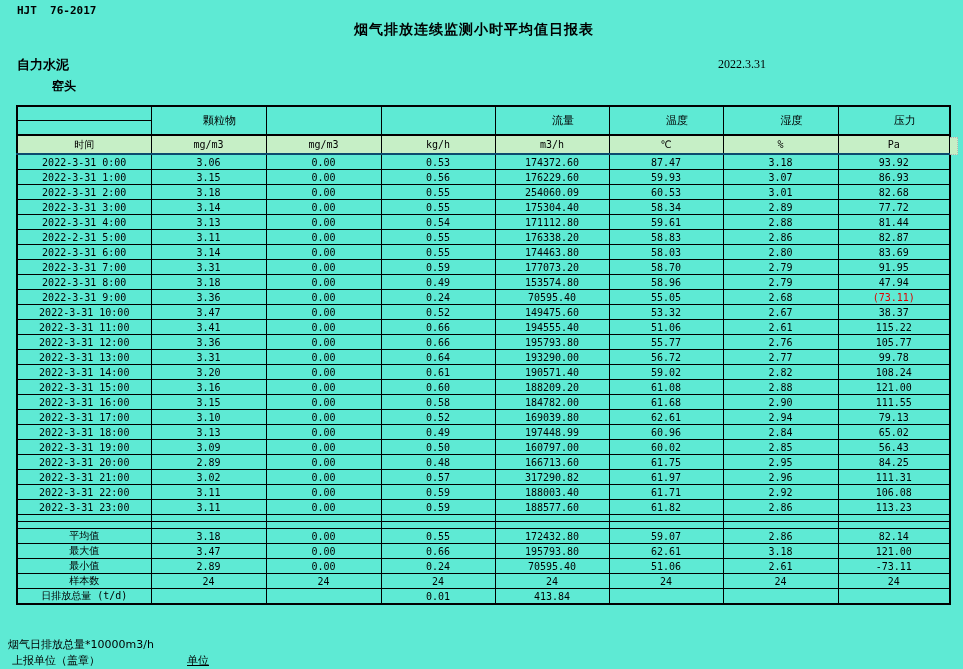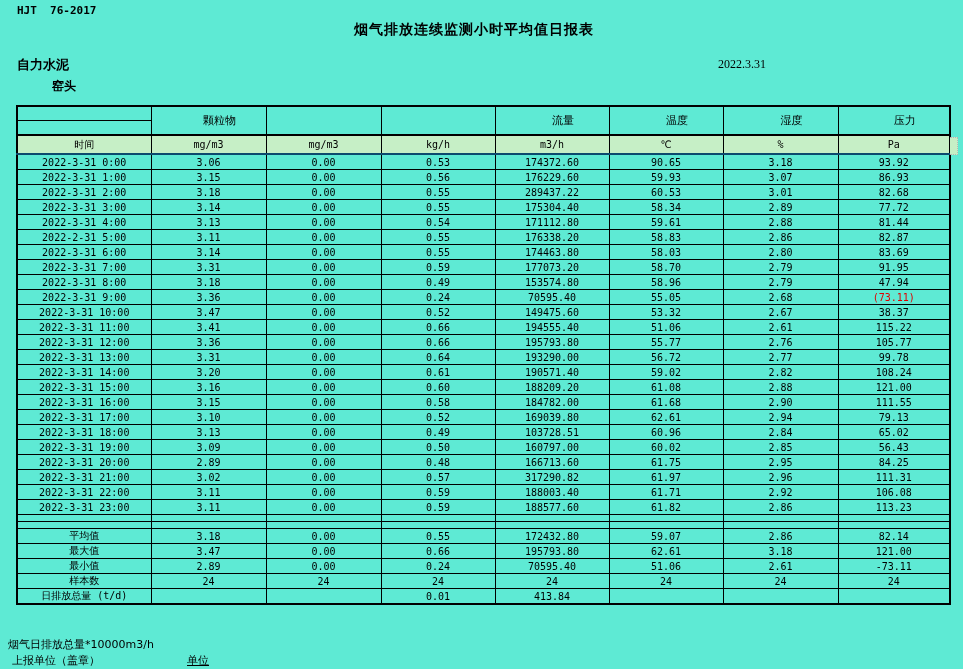--- a/index.html
+++ b/index.html
@@ -76,40 +76,40 @@
           <td>℃</td>
           <td>%</td>
           <td>Pa</td>
         </tr>
         <tr class="data-row">
           <td>2022-3-31 0:00</td>
           <td>3.06</td>
           <td>0.00</td>
           <td>0.53</td>
           <td>174372.60</td>
-          <td>90.65</td>
+          <td>87.47</td>
           <td>3.18</td>
           <td>93.92</td>
         </tr>
         <tr class="data-row">
           <td>2022-3-31 1:00</td>
           <td>3.15</td>
           <td>0.00</td>
           <td>0.56</td>
           <td>176229.60</td>
           <td>59.93</td>
           <td>3.07</td>
           <td>86.93</td>
         </tr>
         <tr class="data-row">
           <td>2022-3-31 2:00</td>
           <td>3.18</td>
           <td>0.00</td>
           <td>0.55</td>
-          <td>289437.22</td>
+          <td>254060.09</td>
           <td>60.53</td>
           <td>3.01</td>
           <td>82.68</td>
         </tr>
         <tr class="data-row">
           <td>2022-3-31 3:00</td>
           <td>3.14</td>
           <td>0.00</td>
           <td>0.55</td>
           <td>175304.40</td>
@@ -255,21 +255,21 @@
           <td>169039.80</td>
           <td>62.61</td>
           <td>2.94</td>
           <td>79.13</td>
         </tr>
         <tr class="data-row">
           <td>2022-3-31 18:00</td>
           <td>3.13</td>
           <td>0.00</td>
           <td>0.49</td>
-          <td>103728.51</td>
+          <td>197448.99</td>
           <td>60.96</td>
           <td>2.84</td>
           <td>65.02</td>
         </tr>
         <tr class="data-row">
           <td>2022-3-31 19:00</td>
           <td>3.09</td>
           <td>0.00</td>
           <td>0.50</td>
           <td>160797.00</td>

